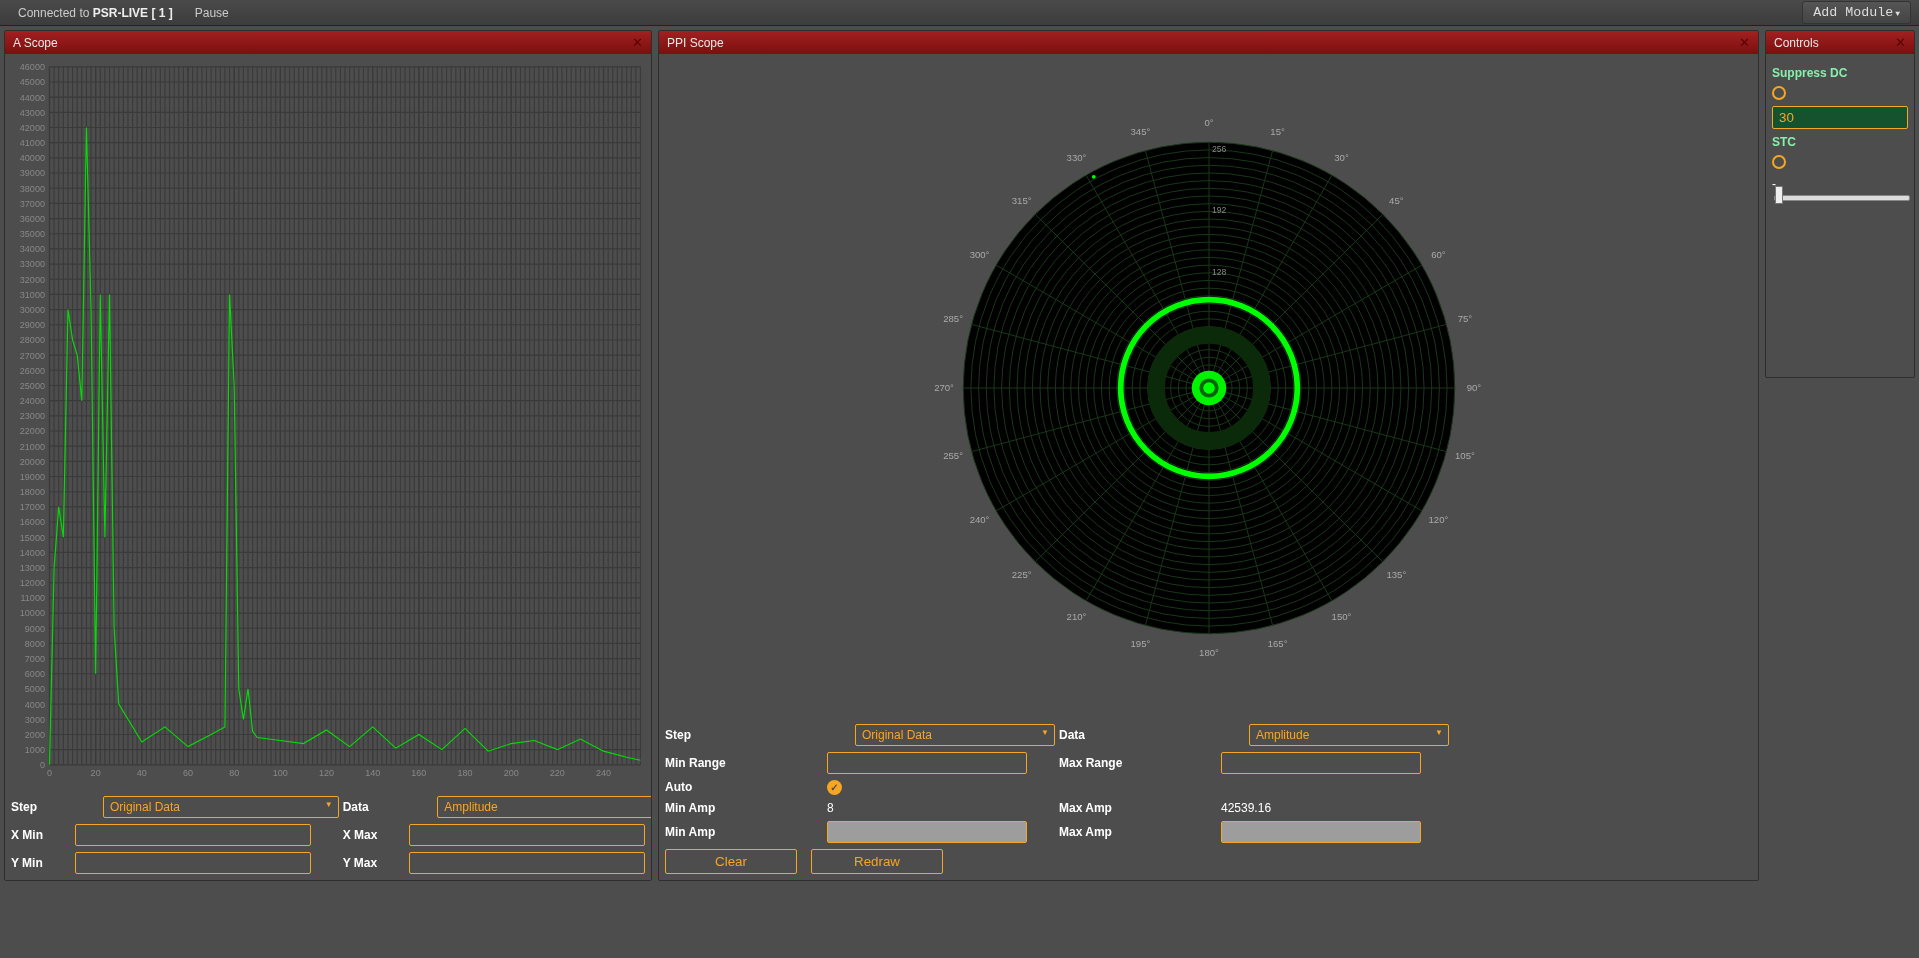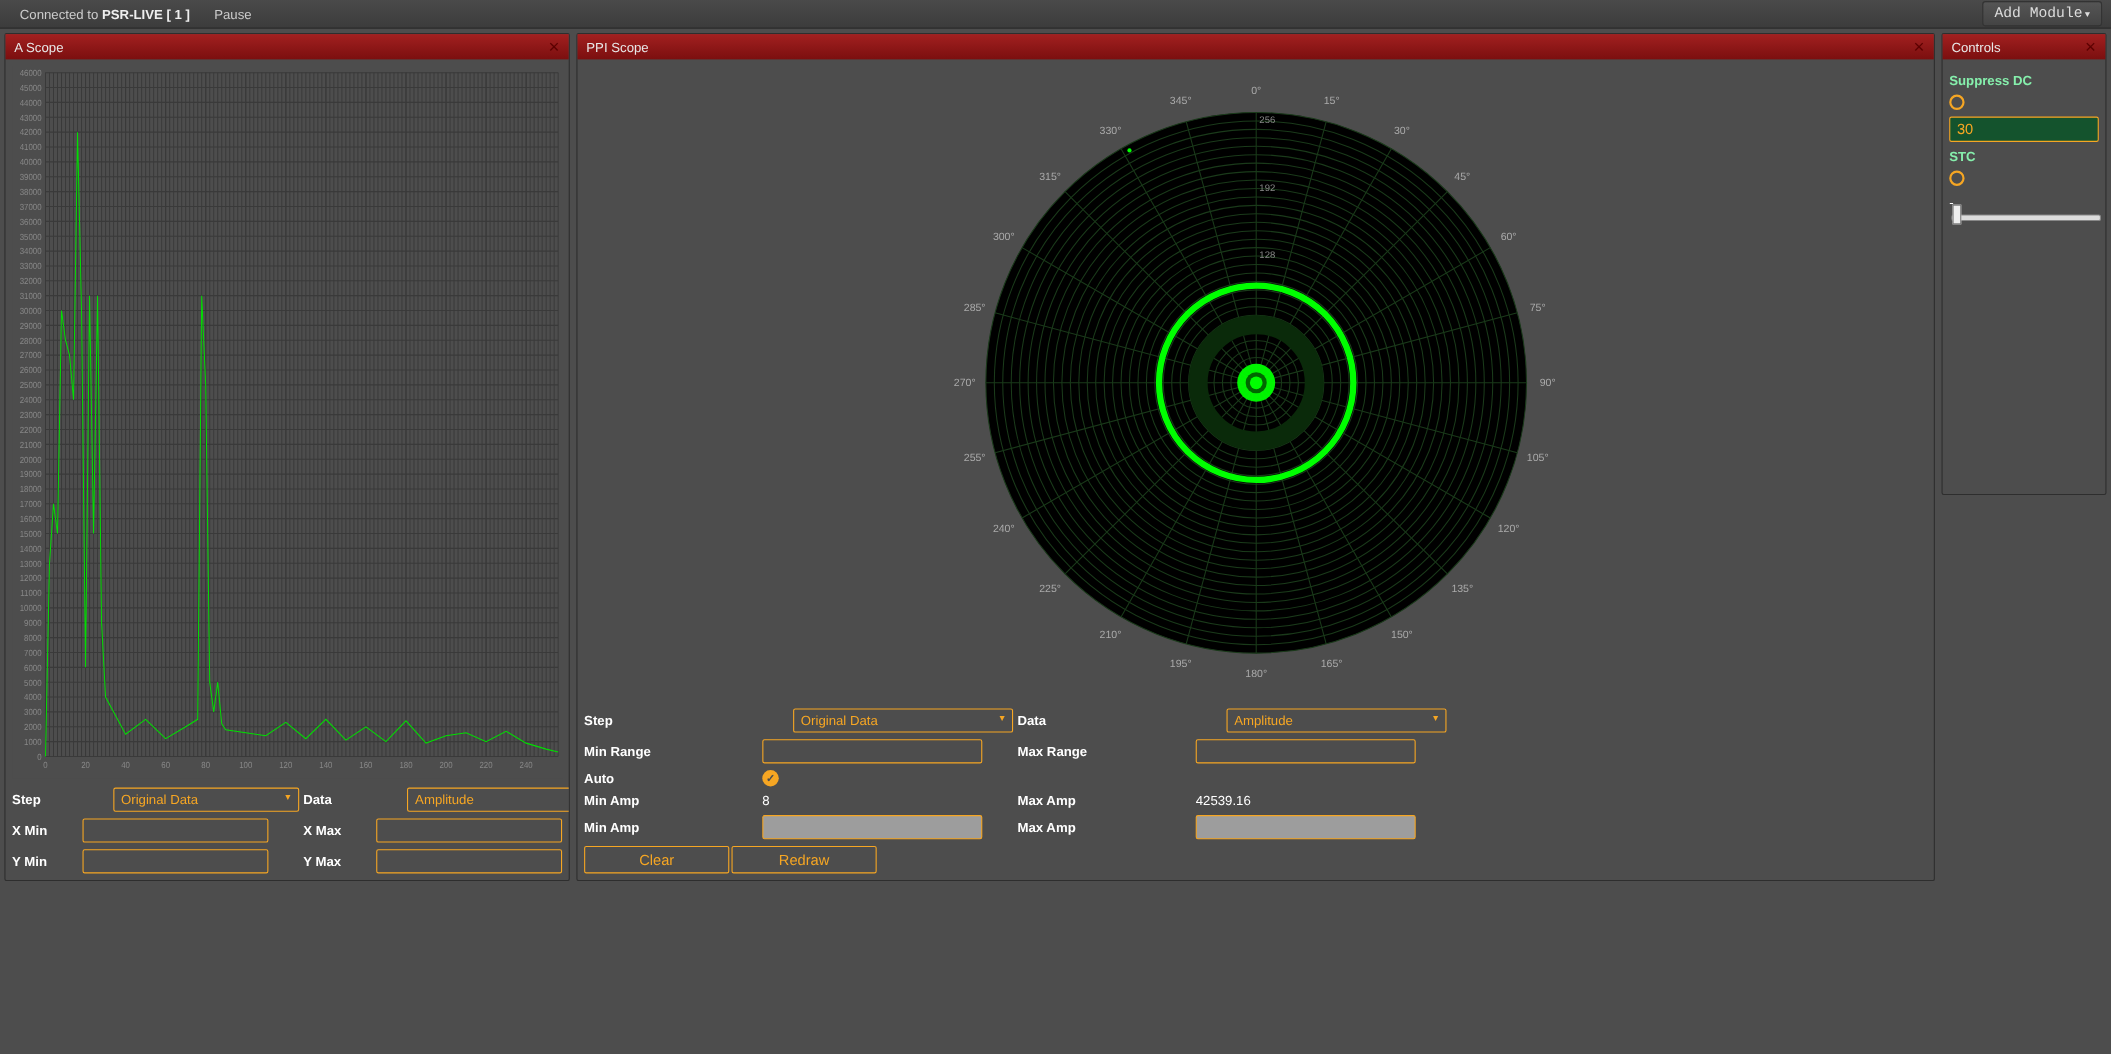--- a/index.html
+++ b/index.html
@@ -49,21 +49,21 @@
     background:linear-gradient(#a22020,#7b0f0f);
     color:#e8e8e8;
     padding:4px 8px;
     font-size:12px;
     display:flex;
     justify-content:space-between;
     align-items:center;
   }
   .close-x { color:#5b0000; font-size:13px; cursor:pointer; }
   .panel-body { padding:6px; flex:1; overflow:hidden; display:flex; flex-direction:column; }
-  .ascope { width:514px; }
+  .ascope { width:648px; }
   .ppi { flex:1; min-width:0; }
   .controls { width:150px; }
   .chart-area { flex:1; position:relative; background:#4d4d4d; }
 
   
   .ascope-svg { width:100%; height:100%; }
   .ascope-grid line { stroke:#3a3a3a; stroke-width:1; }
   .ascope-tick { fill:#888; font-size:8px; }
   .ascope-series { fill:none; stroke:#00e000; stroke-width:1; }
 
@@ -109,21 +109,21 @@
     pointer-events:none;
   }
   .btn-orange {
     background:#4d4d4d;
     border:1px solid #f6a623;
     color:#f6a623;
     padding:4px 30px;
     border-radius:2px;
     cursor:pointer;
   }
-  .btn-row { display:flex; gap:2px; padding-top:6px; }
+  .btn-row { display:flex; gap:14px; padding-top:6px; }
   .btn-row .btn-orange { flex:0 0 auto; width:132px; }
   .value-text { color:#fff; font-size:12px; }
 
   
   .ppi-wrap { position:relative; flex:1; display:flex; align-items:center; justify-content:center; }
   .ppi-svg { max-width:576px; max-height:576px; width:100%; height:100%; }
   .radar-bg { fill:#000; }
   .ring { fill:none; stroke:#1a3a1a; stroke-width:1; }
   .spoke { stroke:#1a3a1a; stroke-width:1; }
   .angle-lbl { fill:#aaa; font-size:10px; }
@@ -609,21 +609,21 @@
         <span class="label">Max Amp</span>
         <input class="input-gray" style="">
       </div>
       <div class="btn-row">
         <button class="btn-orange">Clear</button>
         <button class="btn-orange">Redraw</button>
       </div>
     </div>
   </div>
 
-  <div class="panel controls" style="height:420px;">
+  <div class="panel controls" style="height:348px;">
     <div class="panel-title">
       <span>Controls</span>
       <span class="close-x">✕</span>
     </div>
     <div class="panel-body">
       <span class="ctrl-label">Suppress DC</span>
       <span class="radio-orange"></span>
       <input class="input-filled" value="30" style="">
 
       <span class="ctrl-label">STC</span>

